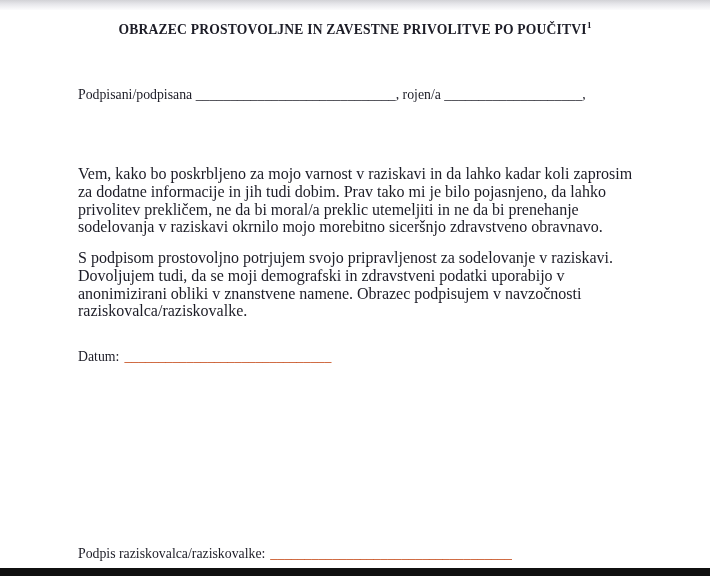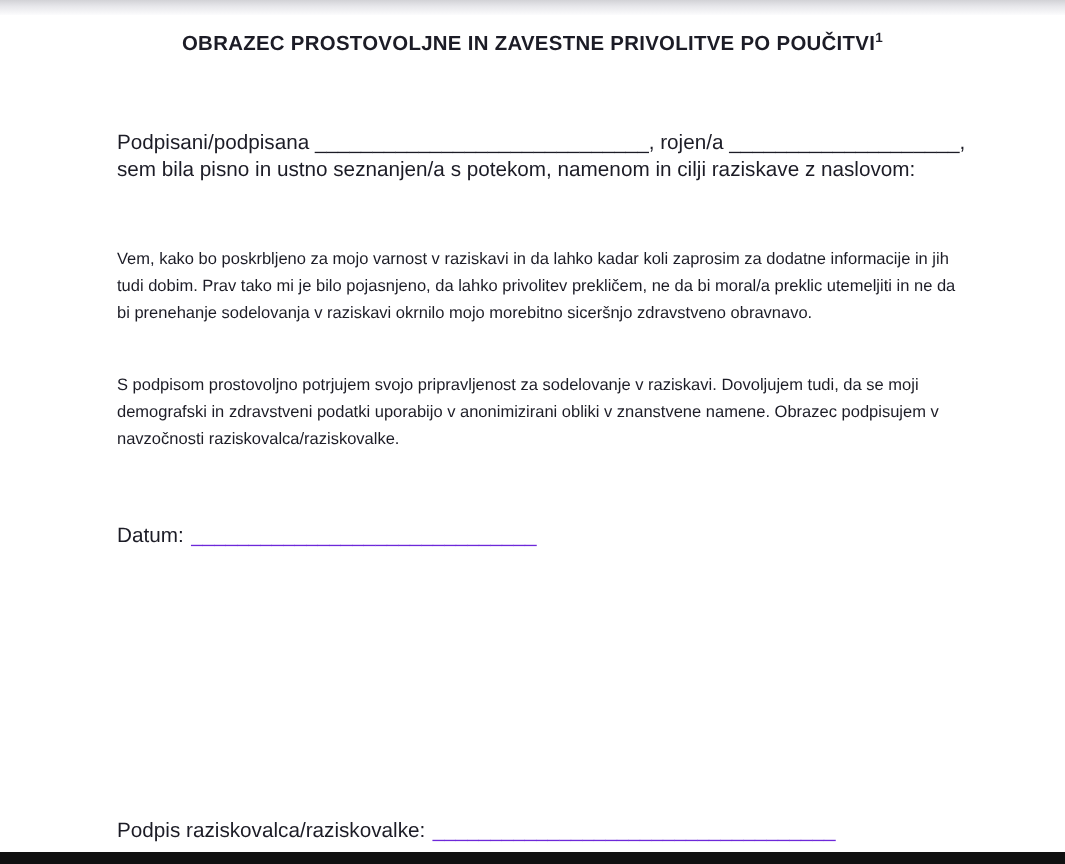--- a/index.html
+++ b/index.html
@@ -1,21 +1,21 @@
 <!DOCTYPE html>
 <html><head>
 <meta charset="utf-8">
 <style>
   html, body { margin: 0; padding: 0; background: #ffffff; }
   .page {
     position: relative;
     width: 710px;
     height: 576px;
     background: #ffffff;
-    font-family: Liberation Sans, sans-serif;
+    font-family: Liberation Serif, serif;
     color: #1c1c26;
     overflow: hidden;
   }
   .top-strip {
     position: absolute; top: 0; left: 0; right: 0; height: 10px;
     background: linear-gradient(to bottom, #d2d2d6 0%, #e6e6ea 40%, #fcfcfd 100%);
   }
   .bottom-bar {
     position: absolute; bottom: 0; left: 0; right: 0; height: 8px;
     background: #101010;
@@ -26,39 +26,38 @@
     font-size: 13.6px; font-weight: bold; letter-spacing: 0.2px;
     white-space: nowrap;
   }
   .doc-title sup { font-size: 9px; font-weight: bold; }
   .line {
     position: absolute; left: 78px; width: 576px;
     font-size: 13.8px; line-height: 17.6px; white-space: nowrap;
   }
   .para {
     position: absolute; left: 78px; width: 568px;
-    font-size: 11px; line-height: 17.8px;
+    font-size: 16px; line-height: 17.8px;
   }
-  .blank { color: #6d28d9; }
+  .blank { color: #c2410c; }
   .rule-line { color: #5a5a60; letter-spacing: 0; }
   .field-label { color: #1c1c26; }
   .field .blank { margin-left: 5px; }
 </style>
 </head>
 <body>
 
 <div class="page">
 
   <div class="top-strip"></div>
 
   <h1 class="doc-title"><span>OBRAZEC PROSTOVOLJNE IN ZAVESTNE PRIVOLITVE PO POUČITVI</span><sup>1</sup></h1>
 
   <div class="line" style="top: 86px;">Podpisani/podpisana _____________________________, rojen/a ____________________,</div>
 
-  <div class="line" style="top: 104px;">sem bila pisno in ustno seznanjen/a s potekom, namenom in cilji raziskave z naslovom:</div>
 
 
   <div class="para" style="top: 165px;">Vem, kako bo poskrbljeno za mojo varnost v raziskavi in da lahko kadar koli zaprosim za dodatne informacije in jih tudi dobim. Prav tako mi je bilo pojasnjeno, da lahko privolitev prekličem, ne da bi moral/a preklic utemeljiti in ne da bi prenehanje sodelovanja v raziskavi okrnilo mojo morebitno siceršnjo zdravstveno obravnavo.</div>
 
   <div class="para" style="top: 249px;">S podpisom prostovoljno potrjujem svojo pripravljenost za sodelovanje v raziskavi. Dovoljujem tudi, da se moji demografski in zdravstveni podatki uporabijo v anonimizirani obliki v znanstvene namene. Obrazec podpisujem v navzočnosti raziskovalca/raziskovalke.</div>
 
   <div class="line field" style="top: 348px;">
     <span class="field-label">Datum:</span><span class="blank">______________________________</span>
   </div>
 

